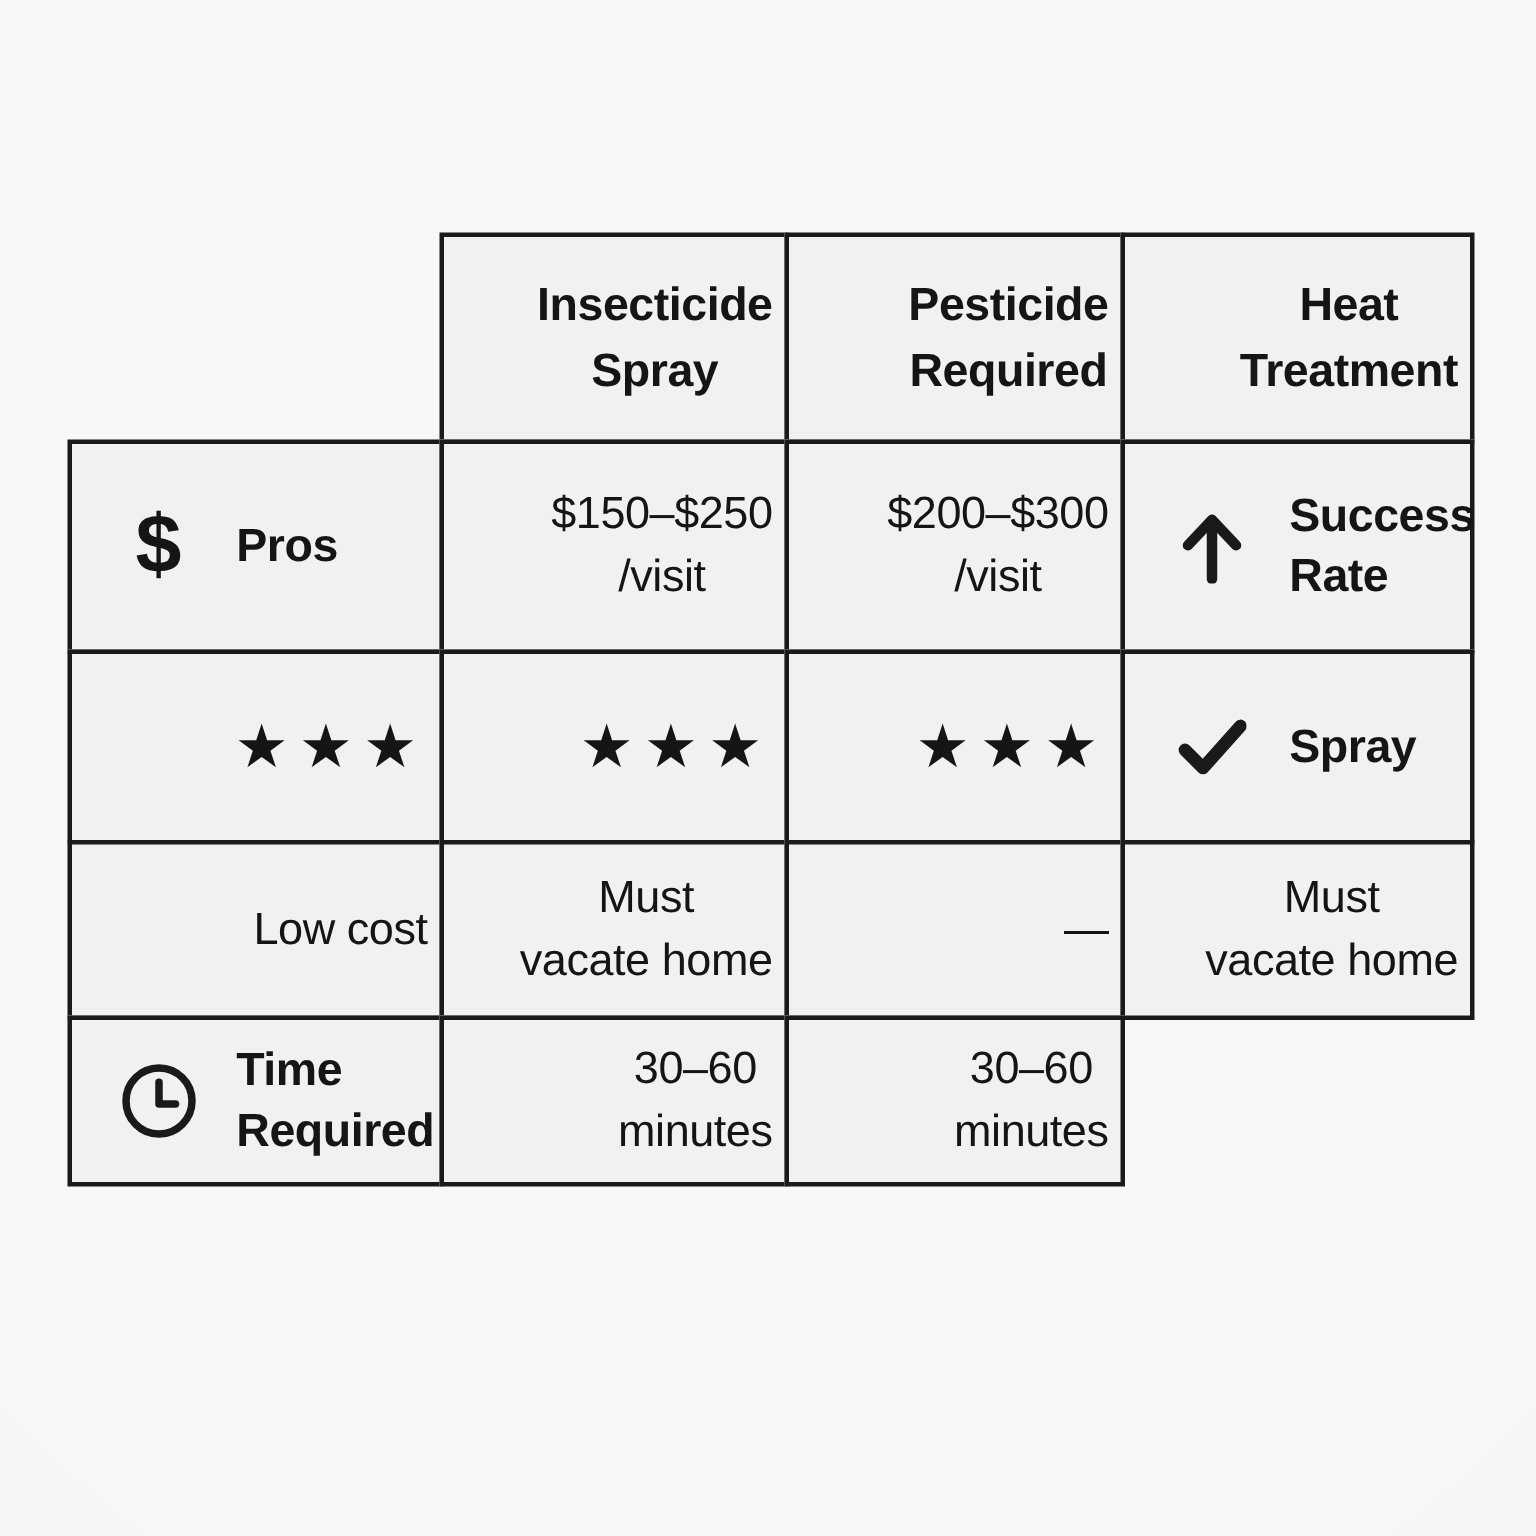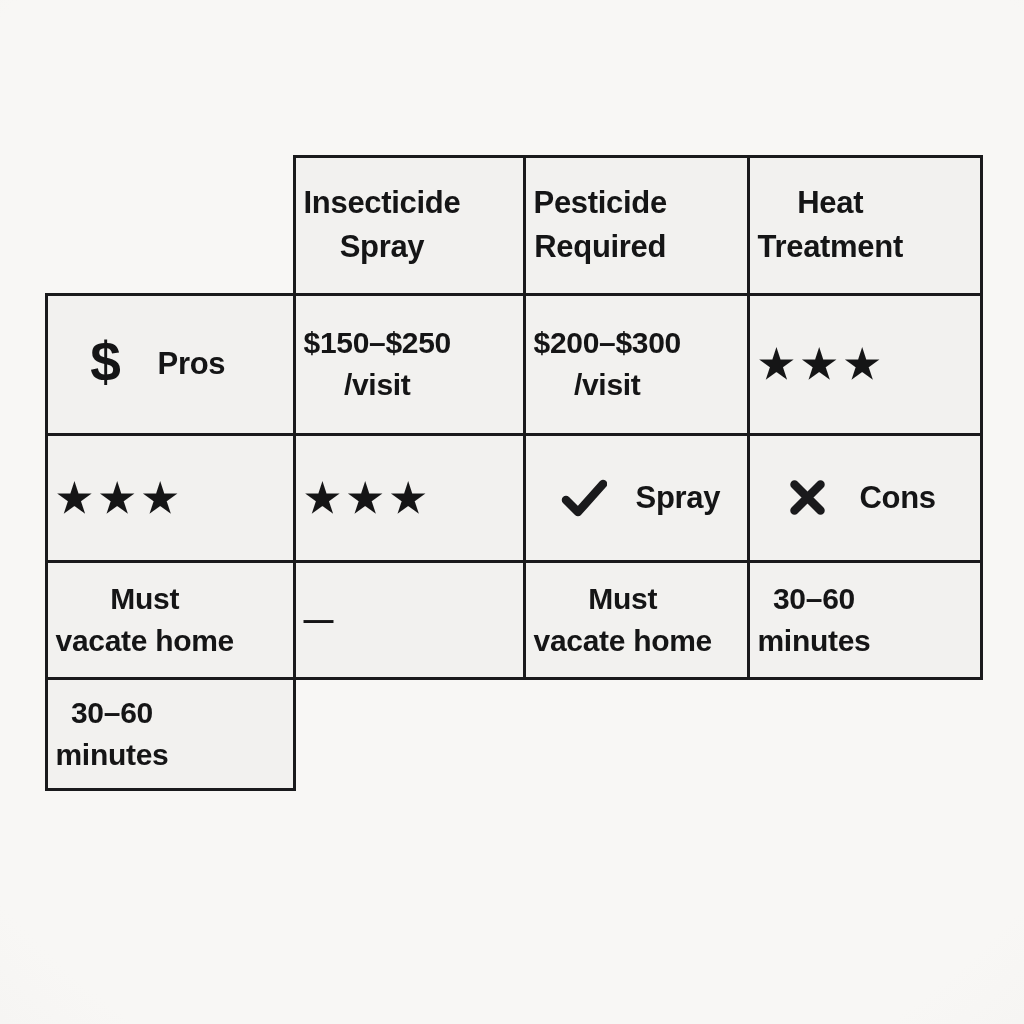--- a/index.html
+++ b/index.html
@@ -11,29 +11,29 @@
   .grid{
     position:absolute;left:48px;top:158px;
     display:grid;
     grid-template-columns:248px 230px 224px 233px;
     grid-template-rows:138px 140px 127px 117px 111px 109px;
   }
   .cell{
     background:#f2f1ef;
     border:3.5px solid #1a1a1c;
     margin:-3.5px 0 0 -3.5px;
-    display:flex;align-items:center;justify-content:flex-start;
+    display:flex;align-items:center;justify-content:flex-end;
     text-align:center;min-width:0;min-height:0;padding:4px 8px;
   }
   .spacer{background:transparent;border:none;margin:0;padding:0}
   .txt{white-space:pre-line;display:block}
   .head{font-weight:700;font-size:31px;line-height:1.42;letter-spacing:-0.3px}
   .label-cell{justify-content:flex-start;text-align:left;padding-left:30px;gap:24px;
     font-weight:700;font-size:31px;line-height:1.3;letter-spacing:-0.3px}
-  .value{font-weight:700;font-size:30px;line-height:1.4;letter-spacing:-0.3px}
+  .value{font-weight:400;font-size:30px;line-height:1.4;letter-spacing:-0.3px}
   .stars{font-size:40px;letter-spacing:7px;padding-left:9px;white-space:nowrap}
   .icon{flex:0 0 56px;width:56px;display:flex;align-items:center;justify-content:center}
   .dollar{font-size:55px;font-weight:700;line-height:1;transform:translateY(-2px)}
   svg{display:block}
 </style>
 </head>
 <body>
 
 <div class="stage">
   <div class="grid">
@@ -60,59 +60,73 @@
     </div>
     <div class="cell value">
       <span class="txt">$150–$250
 /visit</span>
     </div>
     <div class="cell value">
       <span class="txt">$200–$300
 /visit</span>
     </div>
 
+    <div class="cell label-cell">
+      <span class="icon">
+        <svg width="44" height="50" viewBox="0 0 44 50" fill="none">
+          <path d="M22 47 L22 9 M6 24.5 L22 7.5 L38 24.5" stroke="#1a1a1c" stroke-width="7" stroke-linecap="round" stroke-linejoin="round"></path>
+        </svg>
+      </span>
+      <span class="txt">Success
+Rate</span>
+    </div>
     <div class="cell value stars">
       <span>★★★</span>
     </div>
     <div class="cell value stars">
       <span>★★★</span>
     </div>
     <div class="cell value stars">
       <span>★★★</span>
     </div>
 
     <div class="cell label-cell">
       <span class="icon">
         <svg width="46" height="38" viewBox="0 0 46 38" fill="none">
           <path d="M5 21 L17 33 L42 5" stroke="#1a1a1c" stroke-width="8.5" stroke-linecap="round" stroke-linejoin="round"></path>
         </svg>
       </span>
       <span class="txt">Spray</span>
     </div>
+    <div class="cell value">
+      <span class="txt">Low cost</span>
+    </div>
 
-    <div class="cell label-cell">
-      <span class="icon">
-        <svg width="41" height="41" viewBox="0 0 41 41" fill="none">
-          <path d="M7.5 7.5 L33.5 33.5 M33.5 7.5 L7.5 33.5" stroke="#1a1a1c" stroke-width="8.5" stroke-linecap="round"></path>
-        </svg>
-      </span>
-      <span class="txt">Cons</span>
-    </div>
     <div class="cell value">
       <span class="txt">Must
 vacate home</span>
     </div>
     <div class="cell value">
       <span class="txt">—</span>
     </div>
     <div class="cell value">
       <span class="txt">Must
 vacate home</span>
     </div>
 
+    <div class="cell label-cell">
+      <span class="icon">
+        <svg width="54" height="54" viewBox="0 0 54 54" fill="none">
+          <circle cx="27" cy="27" r="22" stroke="#1a1a1c" stroke-width="5"></circle>
+          <path d="M27 14.5 L27 29 L38 29" stroke="#1a1a1c" stroke-width="5" stroke-linecap="round" stroke-linejoin="round"></path>
+        </svg>
+      </span>
+      <span class="txt">Time
+Required</span>
+    </div>
     <div class="cell value">
       <span class="txt">30–60
 minutes</span>
     </div>
     <div class="cell value">
       <span class="txt">30–60
 minutes</span>
     </div>
 
   </div>

